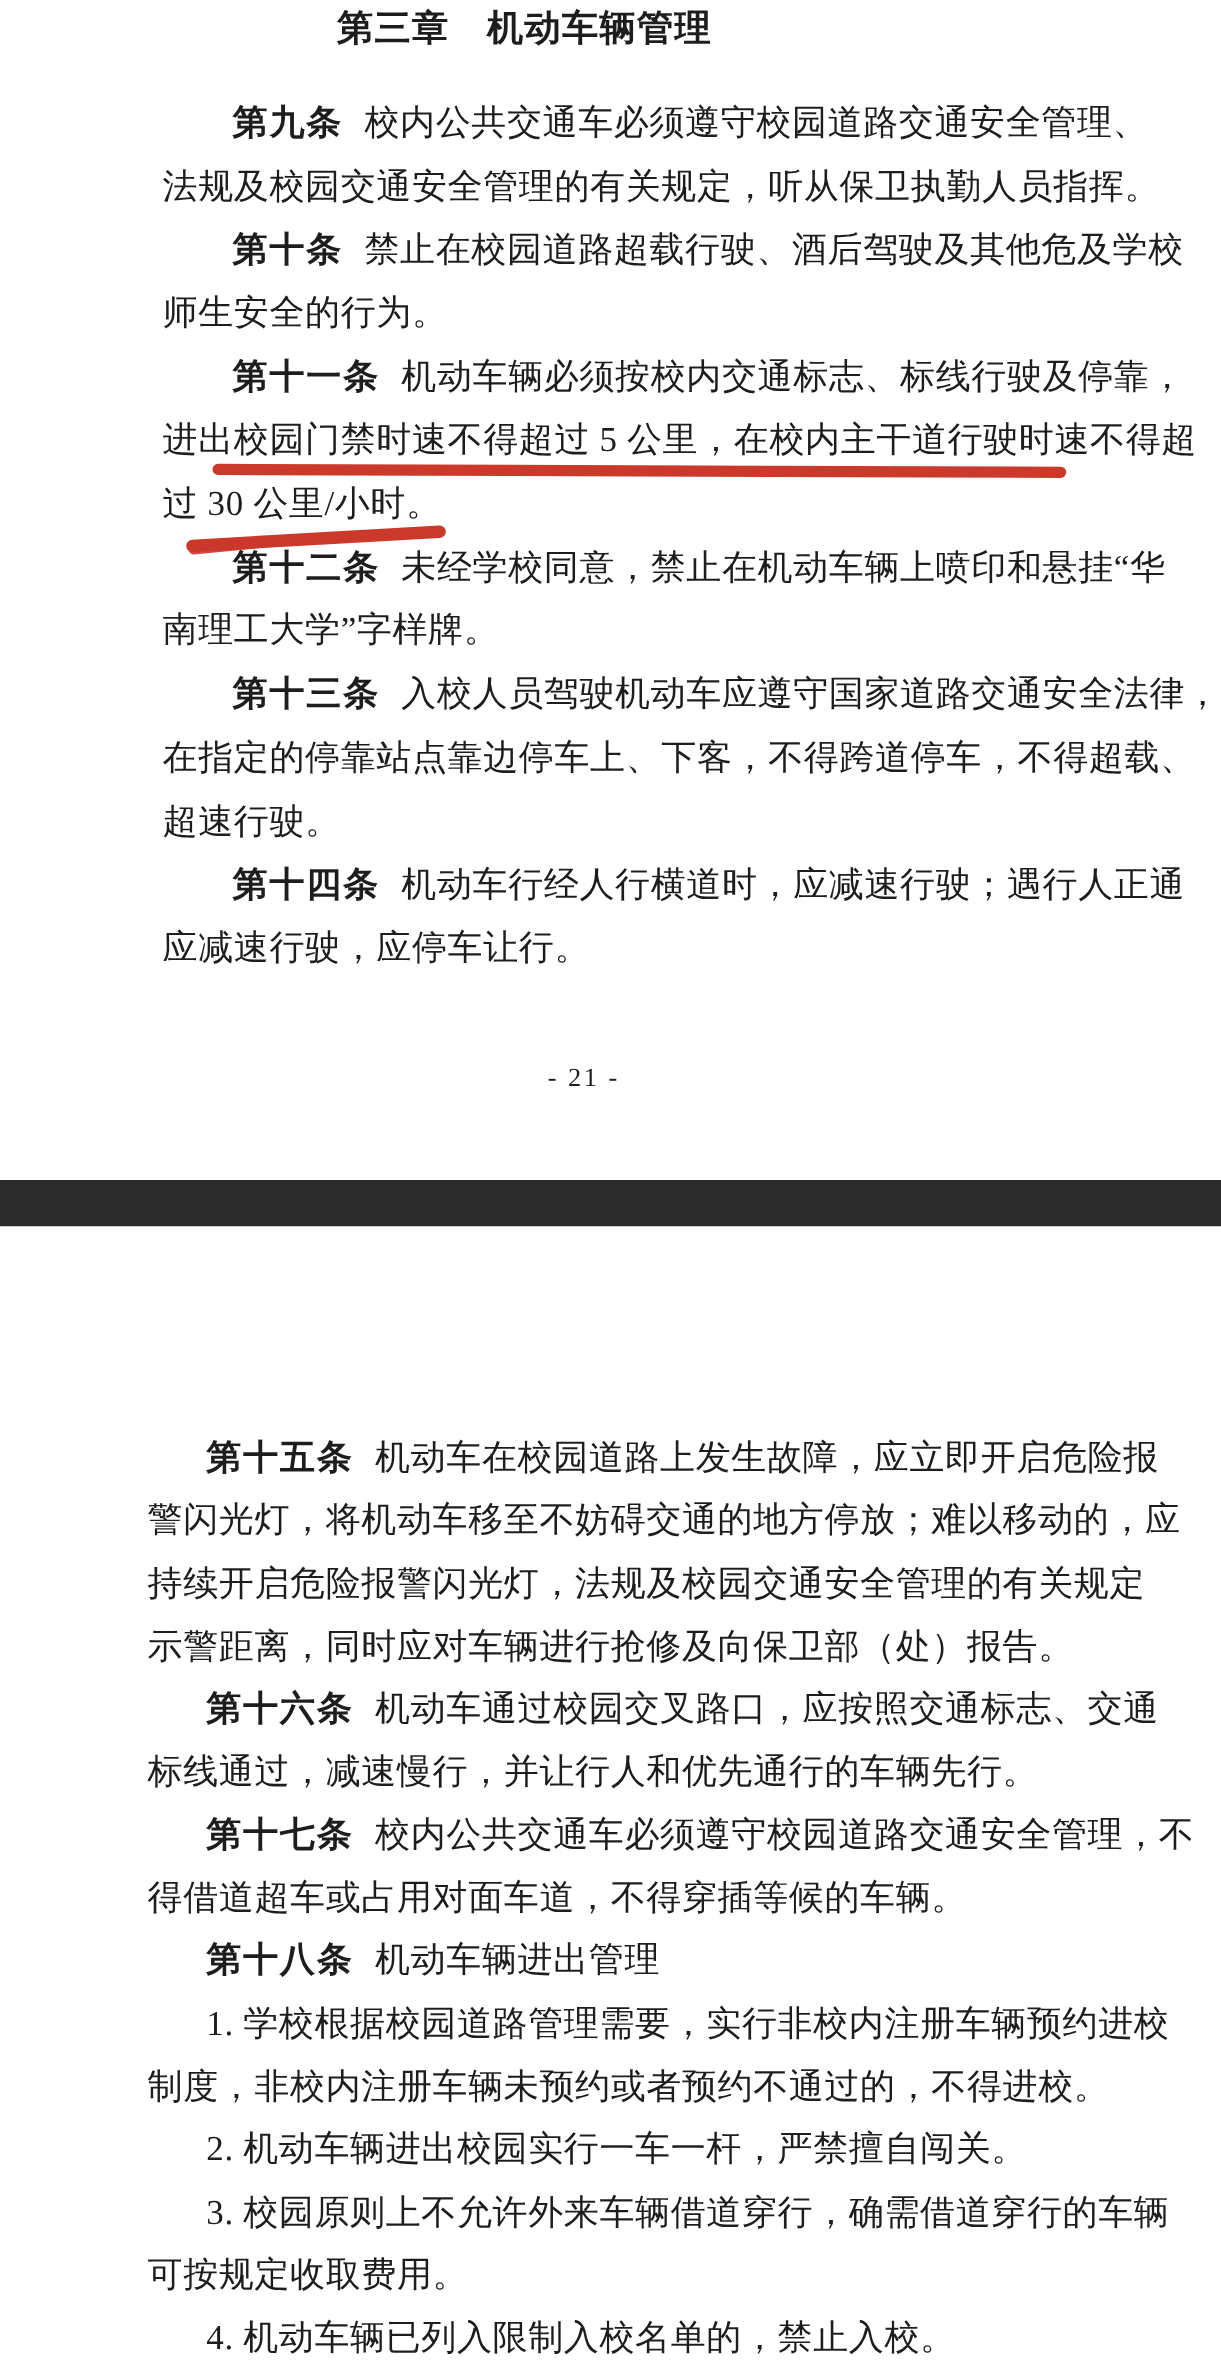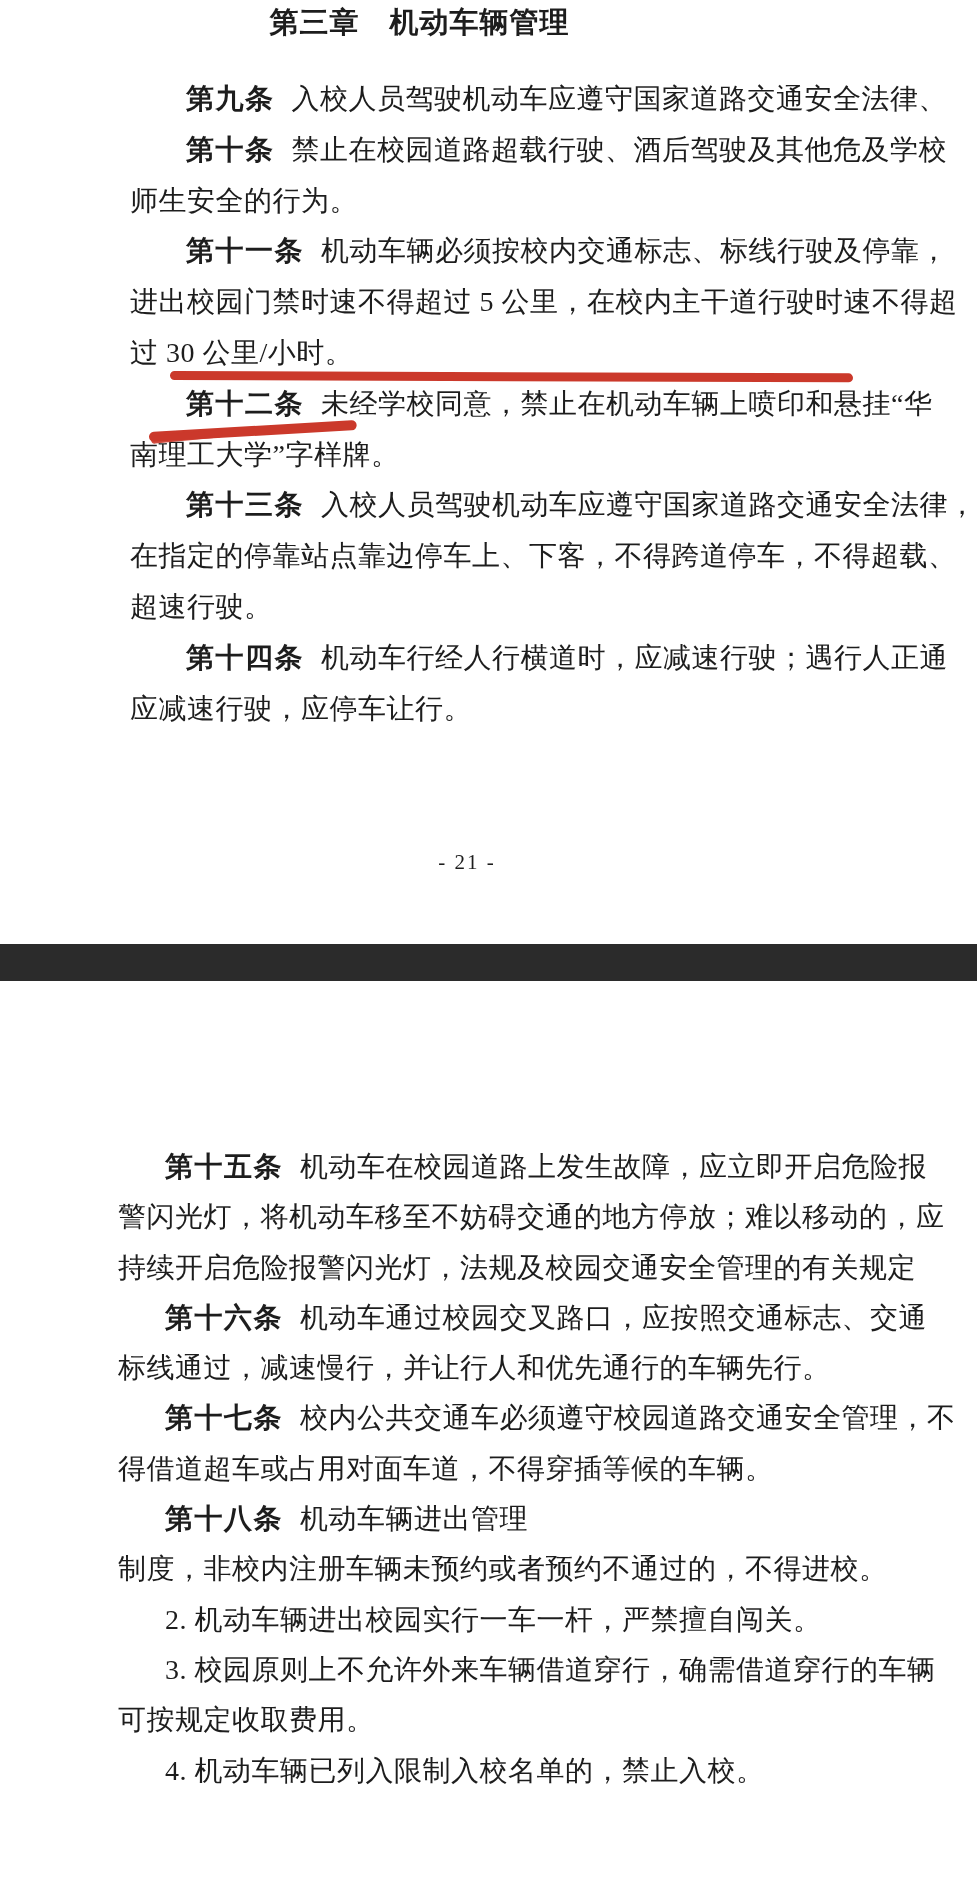--- a/index.html
+++ b/index.html
@@ -57,21 +57,22 @@
     position:absolute;top:944px;left:0;width:977px;height:37px;
     background:var(--sep);
   }
 </style>
 </head>
 <body>
 
 <h1 class="title">第三章　机动车辆管理</h1>
 
 <div class="textblock p1" id="p1-lines">
-    <div class="line indent"><span class="art">第九条</span><span>入校人员驾驶机动车应遵守国家道路交通安全法律、</span></div>
+    <div class="line indent"><span class="art">第九条</span><span>校内公共交通车必须遵守校园道路交通安全管理、</span></div>
+    <div class="line"><span>法规及校园交通安全管理的有关规定，听从保卫执勤人员指挥。</span></div>
     <div class="line indent"><span class="art">第十条</span><span>禁止在校园道路超载行驶、酒后驾驶及其他危及学校</span></div>
     <div class="line"><span>师生安全的行为。</span></div>
     <div class="line indent"><span class="art">第十一条</span><span>机动车辆必须按校内交通标志、标线行驶及停靠，</span></div>
     <div class="line"><span>进出校园门禁时速不得超过 5 公里，在校内主干道行驶时速不得超</span></div>
     <div class="line"><span>过 30 公里/小时。</span></div>
     <div class="line indent"><span class="art">第十二条</span><span>未经学校同意，禁止在机动车辆上喷印和悬挂“华</span></div>
     <div class="line"><span>南理工大学”字样牌。</span></div>
     <div class="line indent"><span class="art">第十三条</span><span>入校人员驾驶机动车应遵守国家道路交通安全法律，</span></div>
     <div class="line"><span>在指定的停靠站点靠边停车上、下客，不得跨道停车，不得超载、</span></div>
     <div class="line"><span>超速行驶。</span></div>
@@ -84,23 +85,25 @@
 <div class="underline u2tip"></div>
 
 <div class="pageno">- 21 -</div>
 
 <div class="separator"></div>
 
 <div class="textblock p2" id="p2-lines">
     <div class="line indent"><span class="art">第十五条</span><span>机动车在校园道路上发生故障，应立即开启危险报</span></div>
     <div class="line"><span>警闪光灯，将机动车移至不妨碍交通的地方停放；难以移动的，应</span></div>
     <div class="line"><span>持续开启危险报警闪光灯，法规及校园交通安全管理的有关规定</span></div>
+    <div class="line"><span>示警距离，同时应对车辆进行抢修及向保卫部（处）报告。</span></div>
     <div class="line indent"><span class="art">第十六条</span><span>机动车通过校园交叉路口，应按照交通标志、交通</span></div>
     <div class="line"><span>标线通过，减速慢行，并让行人和优先通行的车辆先行。</span></div>
     <div class="line indent"><span class="art">第十七条</span><span>校内公共交通车必须遵守校园道路交通安全管理，不</span></div>
     <div class="line"><span>得借道超车或占用对面车道，不得穿插等候的车辆。</span></div>
     <div class="line indent"><span class="art">第十八条</span><span>机动车辆进出管理</span></div>
+    <div class="line indent"><span>1. 学校根据校园道路管理需要，实行非校内注册车辆预约进校</span></div>
     <div class="line"><span>制度，非校内注册车辆未预约或者预约不通过的，不得进校。</span></div>
     <div class="line indent"><span>2. 机动车辆进出校园实行一车一杆，严禁擅自闯关。</span></div>
     <div class="line indent"><span>3. 校园原则上不允许外来车辆借道穿行，确需借道穿行的车辆</span></div>
     <div class="line"><span>可按规定收取费用。</span></div>
     <div class="line indent"><span>4. 机动车辆已列入限制入校名单的，禁止入校。</span></div>
   </div>
 
 </body></html>

